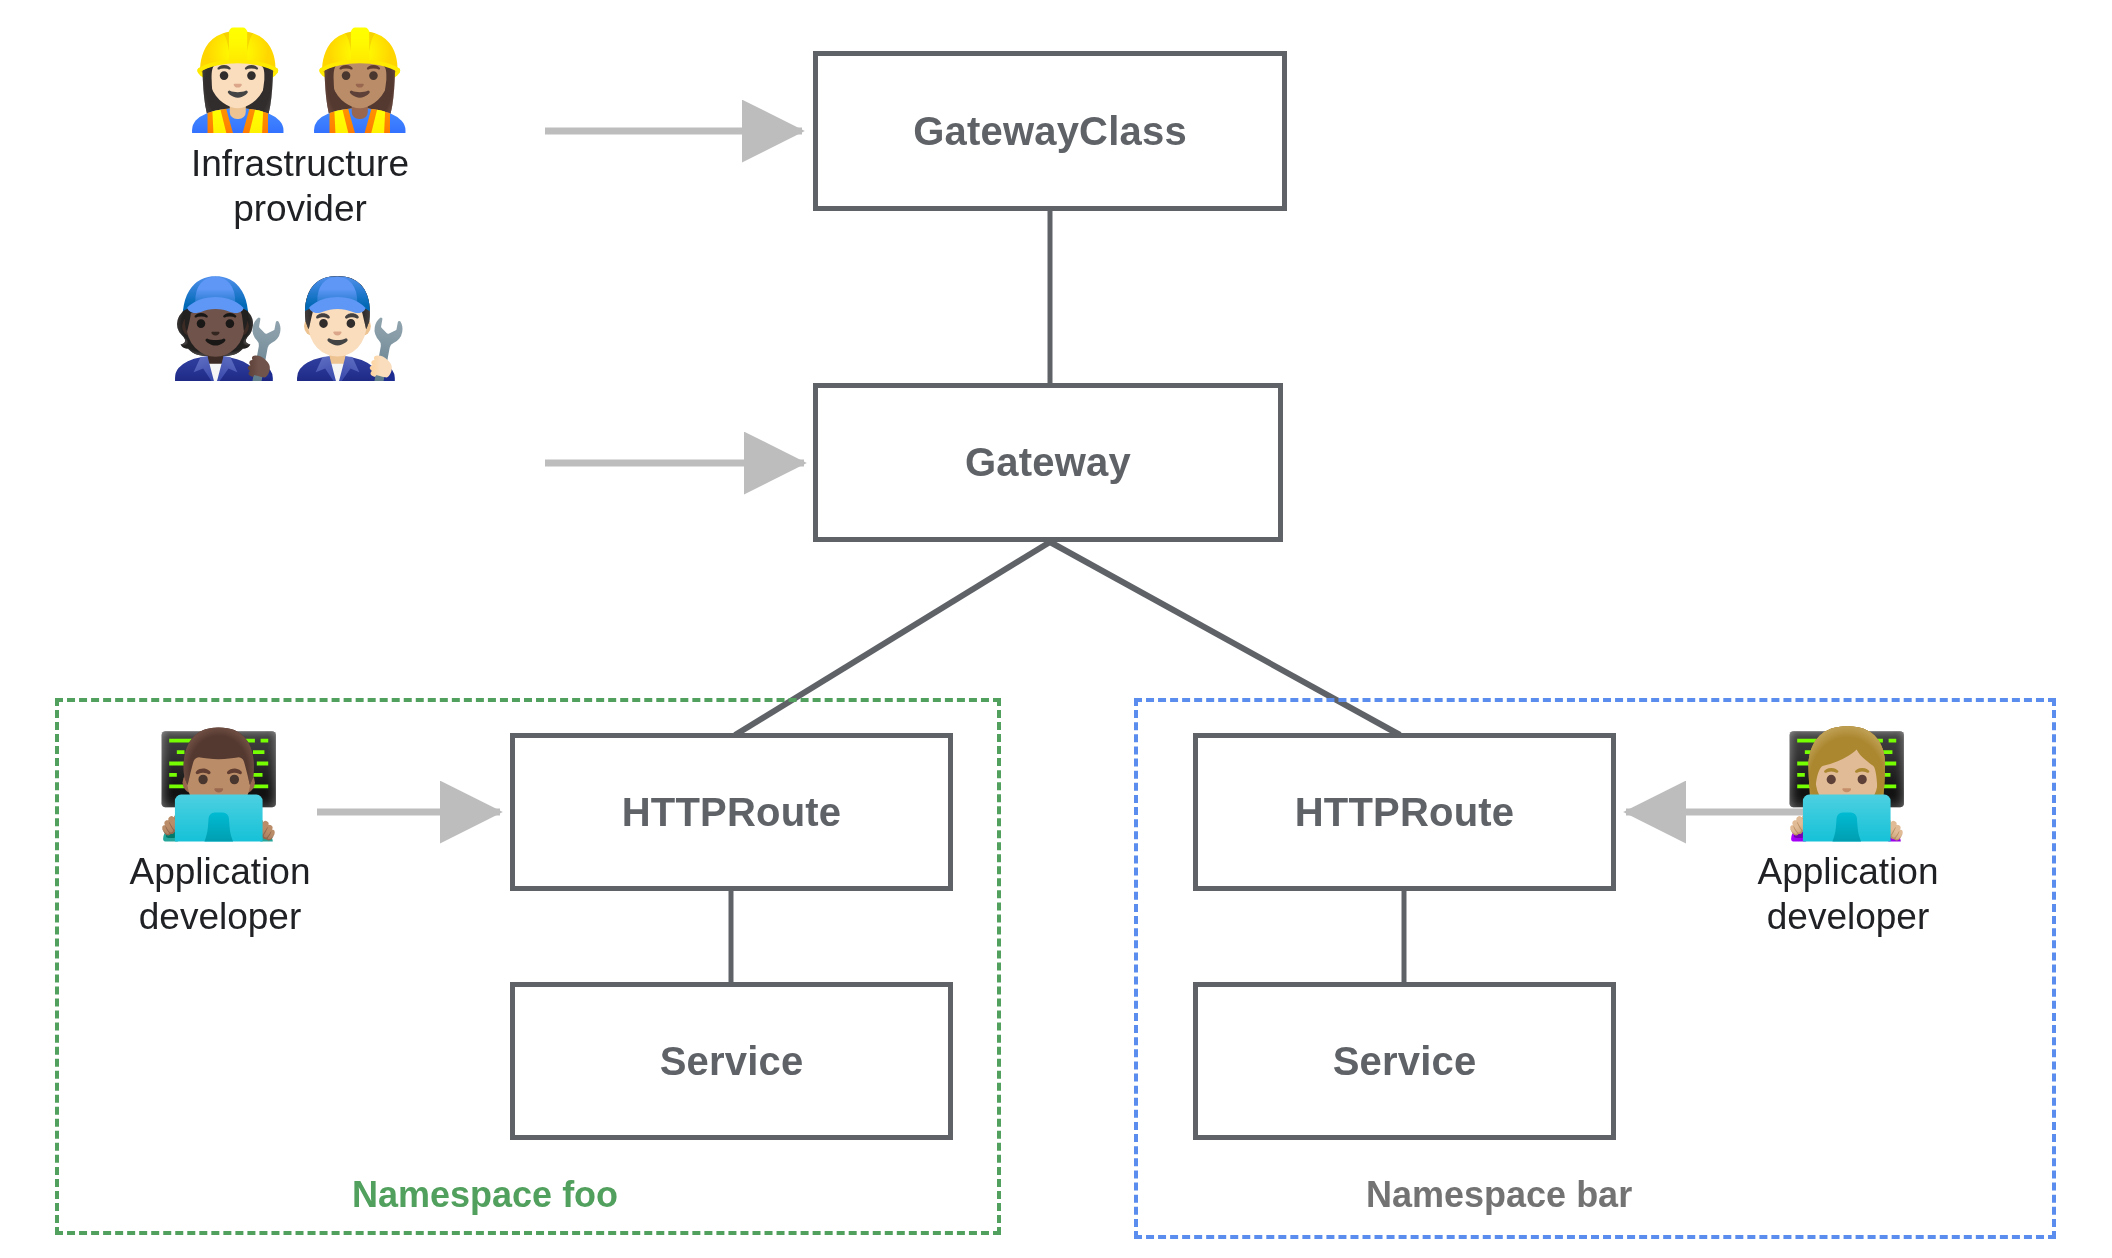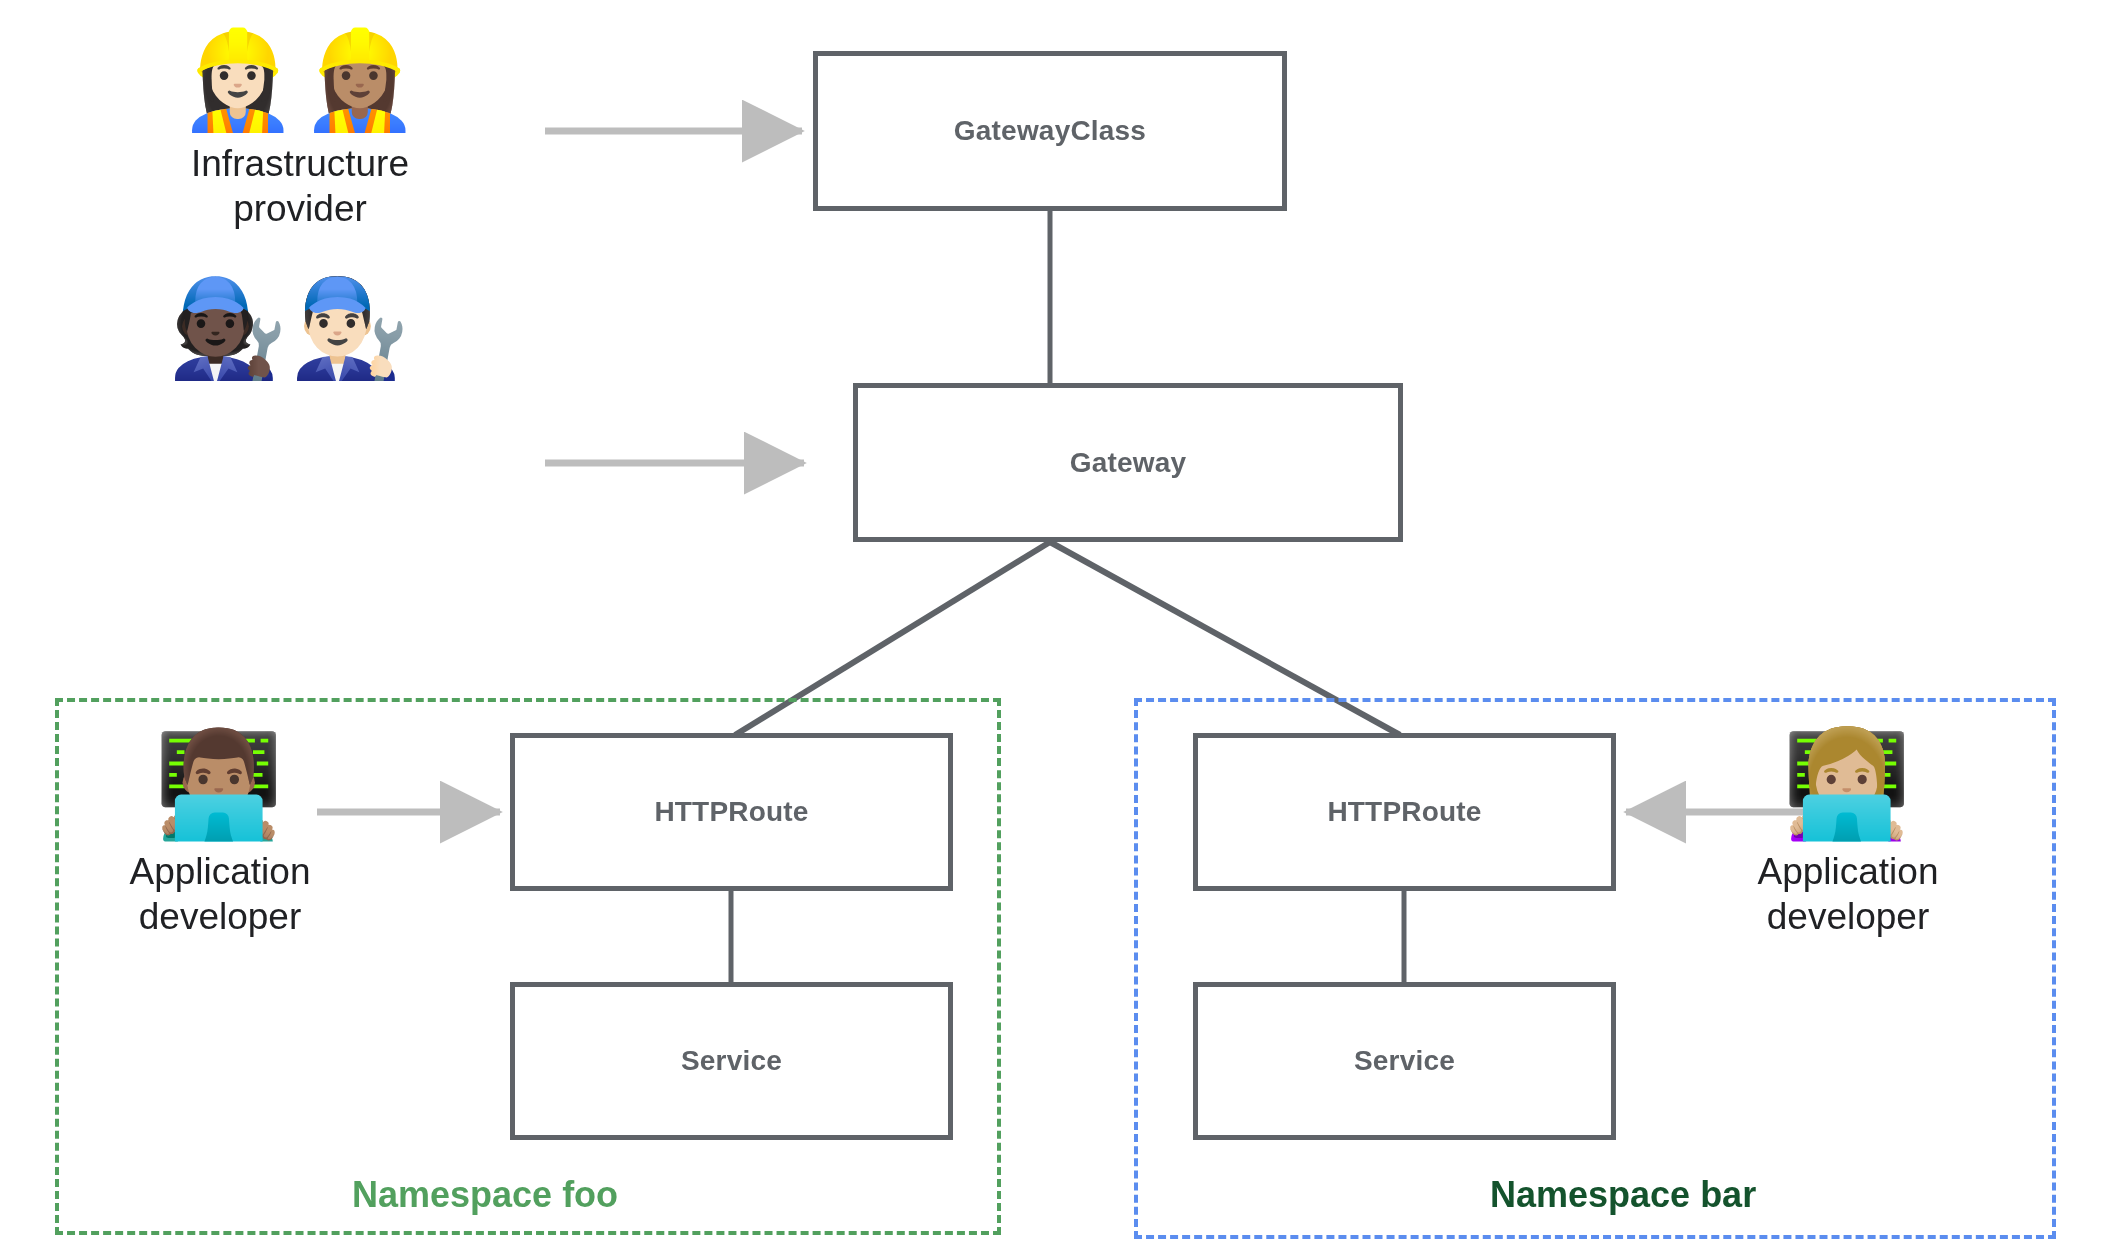--- a/index.html
+++ b/index.html
@@ -30,29 +30,29 @@
   .res-box {
     position: absolute;
     box-sizing: border-box;
     border: 5px solid #5f6368;
     background: #ffffff;
     display: flex;
     align-items: center;
     justify-content: center;
   }
   .res-label {
-    font-size: 28px;
+    font-size: 40px;
     font-weight: bold;
     color: #5f6368;
     letter-spacing: 0.2px;
     white-space: nowrap;
   }
 
   #box-gatewayclass { left: 813px;  top: 51px;  width: 474px; height: 160px; }
-  #box-gateway      { left: 853px;  top: 383px; width: 550px; height: 159px; }
+  #box-gateway      { left: 813px;  top: 383px; width: 470px; height: 159px; }
   #box-httproute-foo{ left: 510px;  top: 733px; width: 443px; height: 158px; }
   #box-service-foo  { left: 510px;  top: 982px; width: 443px; height: 158px; }
   #box-httproute-bar{ left: 1193px; top: 733px; width: 423px; height: 158px; }
   #box-service-bar  { left: 1193px; top: 982px; width: 423px; height: 158px; }
 
   
   .ns-box {
     position: absolute;
     box-sizing: border-box;
     background: transparent;
@@ -65,21 +65,21 @@
     left: 1134px; top: 698px; width: 922px; height: 541px;
     border: 4px dashed #5b8def;
   }
   .ns-label {
     position: absolute;
     font-size: 36px;
     font-weight: bold;
     white-space: nowrap;
   }
   #ns-foo-label { left: 352px;  top: 1174px; color: #52a05e; }
-  #ns-bar-label { left: 1490px; top: 1174px; color: #14532d; }
+  #ns-bar-label { left: 1366px; top: 1174px; color: #737373; }
 
   
   .persona {
     position: absolute;
     display: flex;
     flex-direction: column;
     align-items: center;
     width: 320px;
   }
   .persona-emojis {

